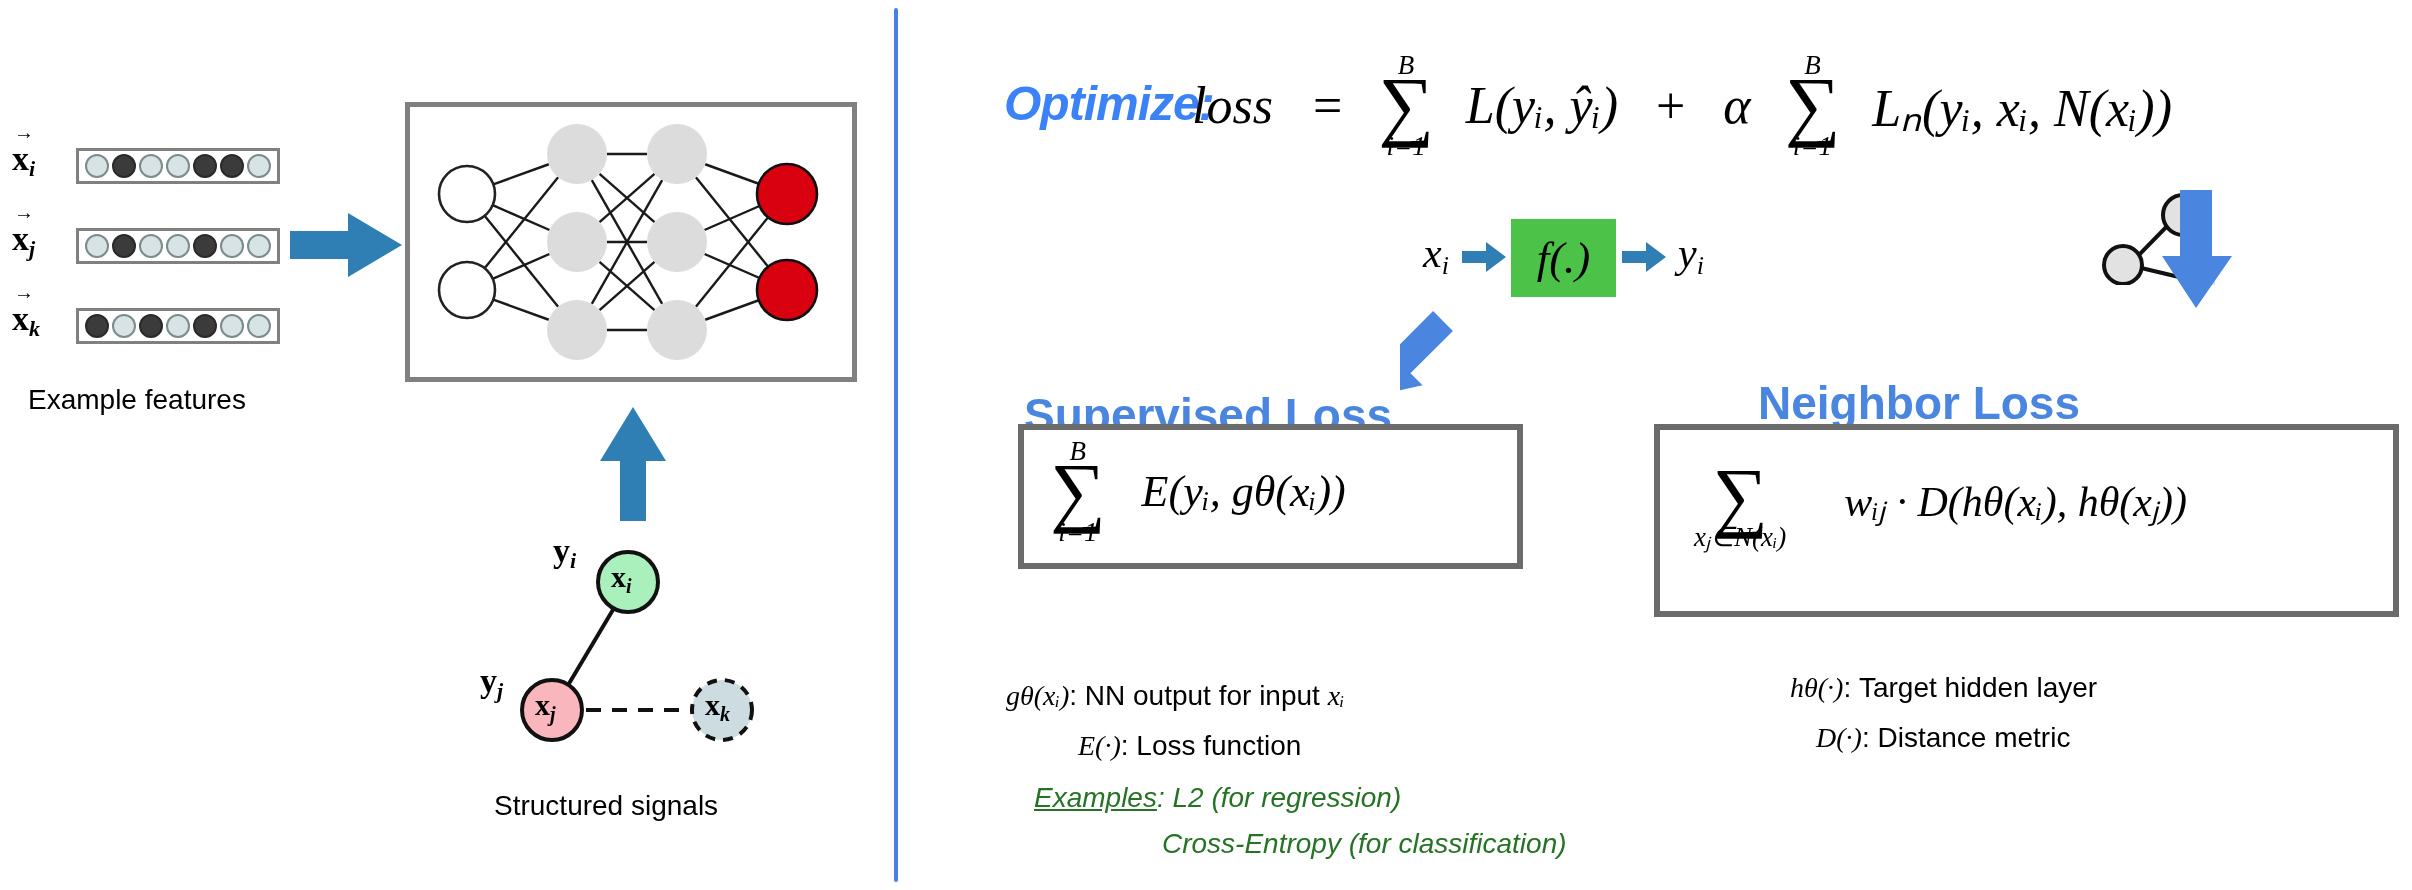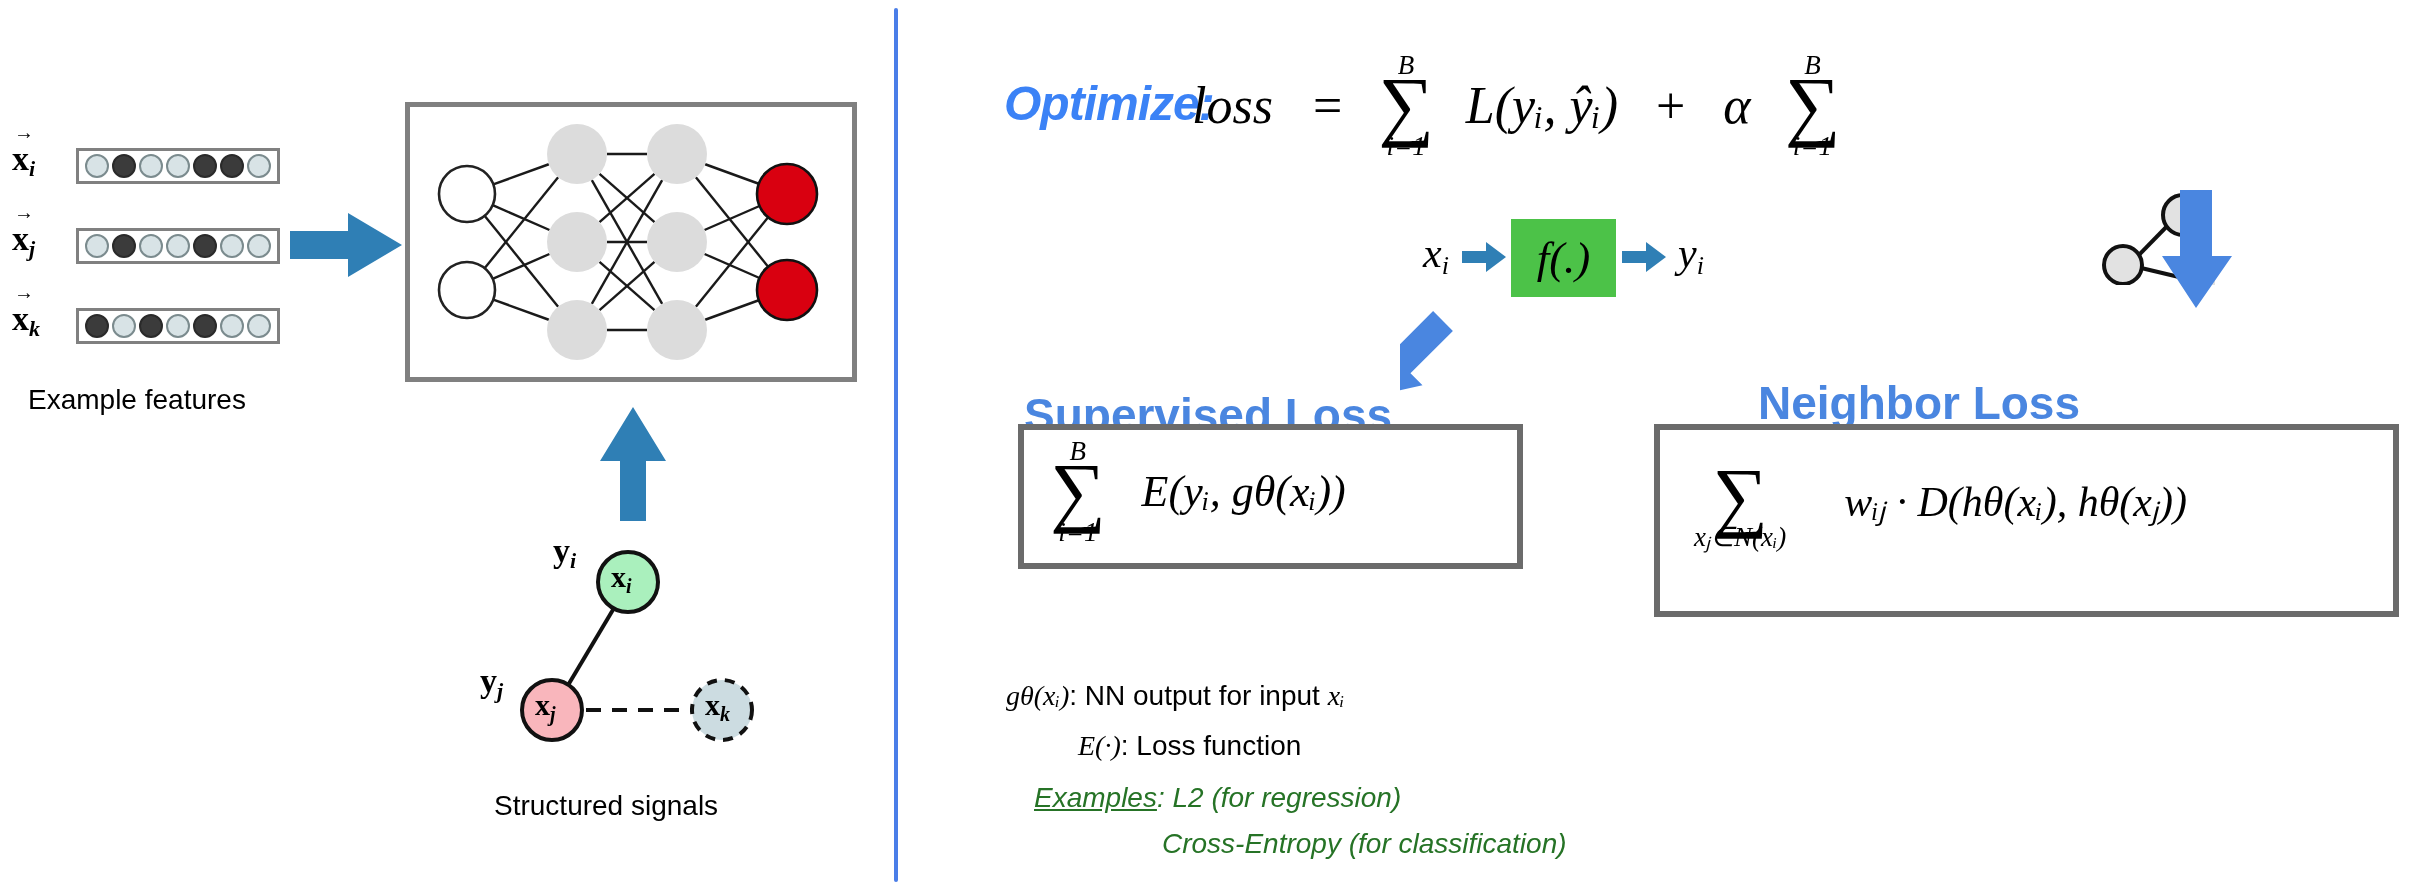--- a/index.html
+++ b/index.html
@@ -196,20 +196,21 @@
       <span class="lim bot" style="display:block">i=1</span>
     </span>
     <span style="margin-left:8px">L(yᵢ, ŷᵢ)</span>
     <span style="font-style:normal;margin:0 14px">+</span>
     <span style="margin-right:10px">α</span>
     <span class="sumwrap">
       <span class="lim top" style="display:block">B</span>
       <span class="big" style="display:block">∑</span>
       <span class="lim bot" style="display:block">i=1</span>
     </span>
+    <span style="margin-left:8px">Lₙ(yᵢ, xᵢ, N(xᵢ))</span>
   </div>
 
   <div class="abs mathserif" style="left:1423px;top:229px;font-size:42px;">
     <span>x</span><span class="sub">i</span>
   </div>
   <svg class="abs" style="left:1462px;top:240px;" width="46" height="34">
     <polygon points="0,11 24,11 24,2 44,17 24,32 24,23 0,23" fill="#2f7fb5"></polygon>
   </svg>
   <div class="abs" id="fbox">
     <span>f(.)</span>
@@ -273,14 +274,22 @@
     <div class="eq" style="font-size:42px;padding:18px 0 0 34px;">
       <span class="sumwrap">
         <span class="lim top" style="display:block;height:22px"></span>
         <span class="big" style="display:block">∑</span>
         <span class="lim bot" style="display:block">xⱼ∈N(xᵢ)</span>
       </span>
       <span style="margin-left:34px">wᵢⱼ · D(hθ(xᵢ), hθ(xⱼ))</span>
     </div>
   </div>
 
+  <div class="abs legend" style="left:1790px;top:672px;">
+    <span class="sym">hθ(·)</span><span>:</span>
+    <span>Target hidden layer</span>
+  </div>
+  <div class="abs legend" style="left:1816px;top:722px;">
+    <span class="sym">D(·)</span><span>:</span>
+    <span>Distance metric</span>
+  </div>
 
 </div>
 
 </body></html>

